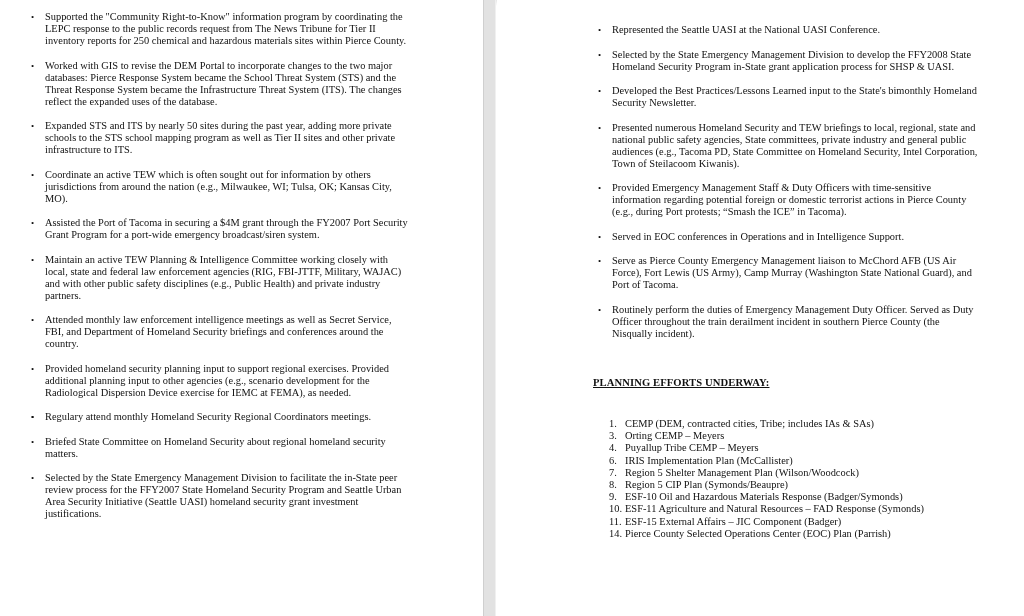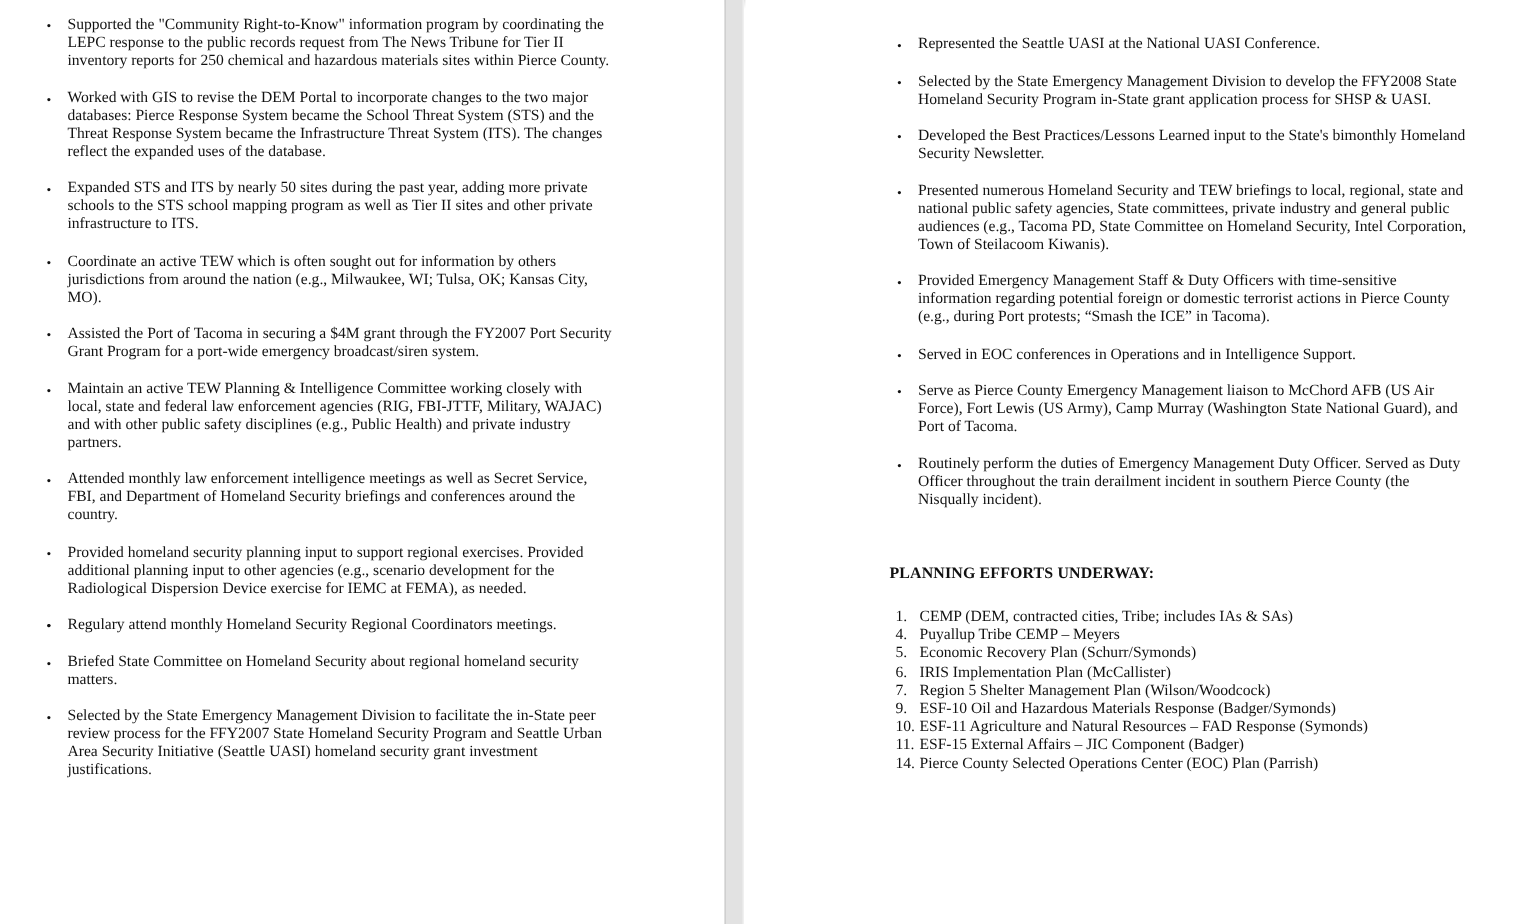--- a/index.html
+++ b/index.html
@@ -32,24 +32,24 @@
   }
   ul.bullets li .dot {
     position: absolute; left: -14px; top: 0; font-size: 9px;
   }
   .left ul.bullets { position: absolute; left: 45px; top: 11px; width: 364px; }
   .right ul.bullets { position: absolute; left: 112px; top: 24px; width: 366px; }
   .left ul.bullets li { margin-bottom: 12.5px; }
   .right ul.bullets li { margin-bottom: 12.5px; }
   .section-heading {
     position: absolute; left: 593px; top: 377px;
-    font-weight: bold; font-size: 10.6px; letter-spacing: 0.1px;
+    font-weight: bold; font-size: 10.6px; letter-spacing: 0.1px; text-decoration: underline;
   }
   ol.plans {
-    position: absolute; left: 593px; top: 402px; margin: 4px; padding: 0;
+    position: absolute; left: 593px; top: 402px; margin: 16px; padding: 0;
     list-style: none; width: 400px;
   }
   ol.plans li { font-size: 10.4px; line-height: 12.2px; white-space: nowrap; }
   ol.plans li .num { display: inline-block; width: 16px; }
 </style>
 </head>
 <body>
 
 <div class="topshade"></div>
 
@@ -82,21 +82,22 @@
     <li><span class="dot">•</span><span>Served in EOC conferences in Operations and in Intelligence Support.</span></li>
     <li><span class="dot">•</span><span>Serve as Pierce County Emergency Management liaison to McChord AFB (US Air Force), Fort Lewis (US Army), Camp Murray (Washington State National Guard), and Port of Tacoma.</span></li>
     <li><span class="dot">•</span><span>Routinely perform the duties of Emergency Management Duty Officer.  Served as Duty Officer throughout the train derailment incident in southern Pierce County (the Nisqually incident).</span></li>
   </ul>
 </div>
 
 <div class="section-heading">PLANNING EFFORTS UNDERWAY:</div>
 
 <ol class="plans">
   <li><span class="num">1.</span><span>CEMP (DEM, contracted cities, Tribe; includes IAs &amp; SAs)</span></li>
+  <li><span class="num">3.</span><span>Orting CEMP – Meyers</span></li>
   <li><span class="num">4.</span><span>Puyallup Tribe CEMP – Meyers</span></li>
-  <li><span class="num">5.</span><span>Economic Recovery Plan  (Schurr/Symonds)</span></li>
   <li><span class="num">6.</span><span>IRIS Implementation Plan (McCallister)</span></li>
   <li><span class="num">7.</span><span>Region 5 Shelter Management Plan (Wilson/Woodcock)</span></li>
+  <li><span class="num">8.</span><span>Region 5 CIP Plan (Symonds/Beaupre)</span></li>
   <li><span class="num">9.</span><span>ESF-10 Oil and Hazardous Materials Response (Badger/Symonds)</span></li>
   <li><span class="num">10.</span><span>ESF-11 Agriculture and Natural Resources – FAD Response (Symonds)</span></li>
   <li><span class="num">11.</span><span>ESF-15 External Affairs – JIC Component  (Badger)</span></li>
   <li><span class="num">14.</span><span>Pierce County Selected Operations Center (EOC) Plan  (Parrish)</span></li>
 </ol>
 
 </body></html>

